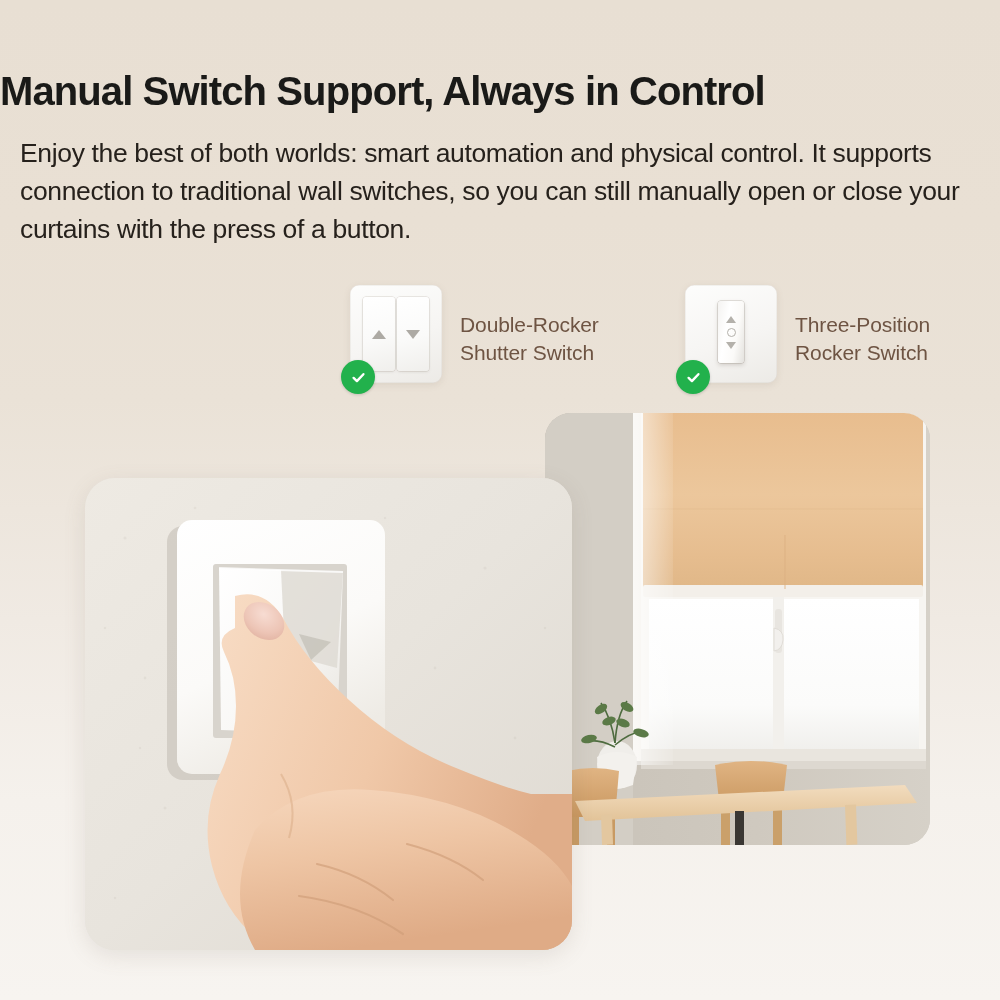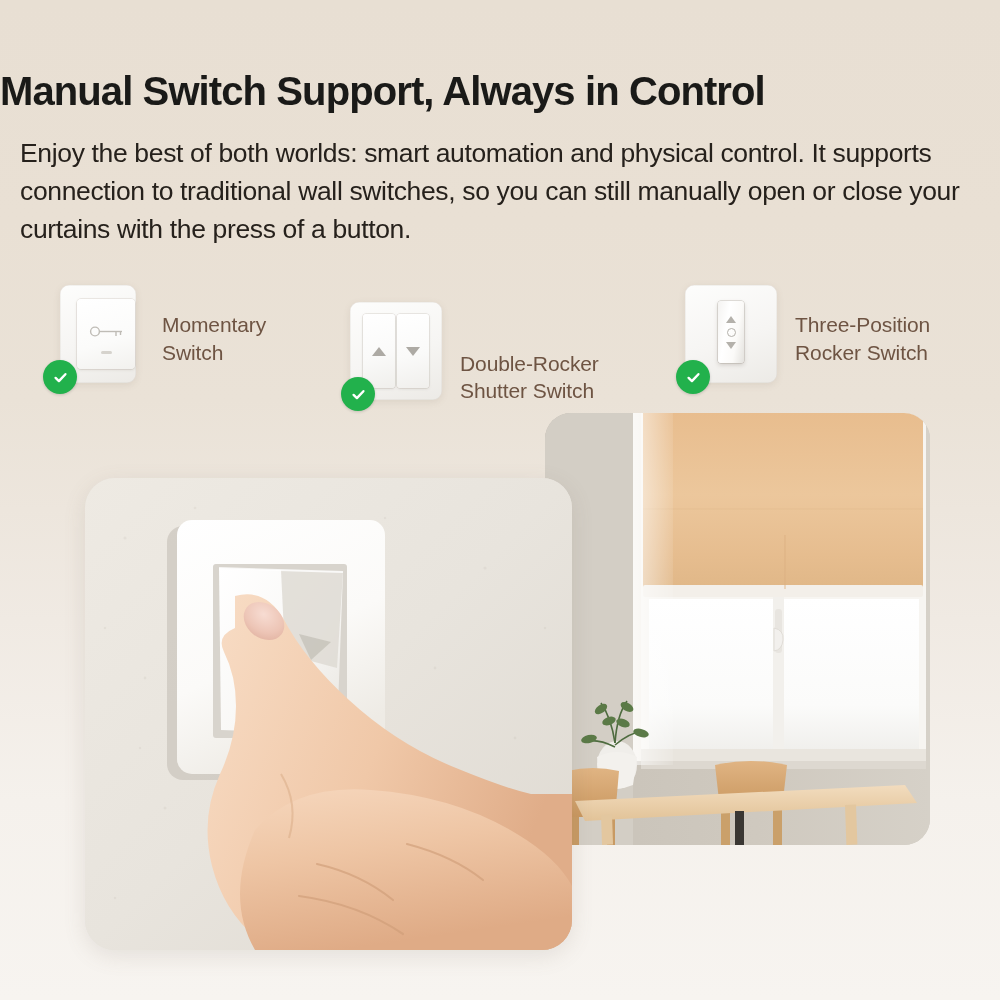--- a/index.html
+++ b/index.html
@@ -34,21 +34,21 @@
 
   
   .features {
     position:absolute; top:285px; left:0; width:1000px; height:120px;
   }
   .feature {
     position:absolute; top:0; height:120px;
     display:flex; align-items:flex-start;
   }
   .feature.f0 { left:52px; }
-  .feature.f1 { left:350px;align-items:flex-end; }
+  .feature.f1 { left:350px; }
   .feature.f2 { left:685px; }
 
   .sw-wrap { position:relative; width:92px; height:103px; flex:0 0 auto; }
 
   
   .sw-plate {
     position:absolute; left:0; top:0; width:92px; height:98px;
     background:linear-gradient(160deg,#fdfdfc 0%,#f6f5f3 55%,#eceae6 100%);
     border-radius:9px;
     box-shadow:0 2px 7px rgba(120,105,90,0.13),
@@ -137,42 +137,20 @@
 </head>
 <body>
 
 <div class="page">
 
   <div class="headline">Manual Switch Support, Always in Control</div>
   <div class="subhead">Enjoy the best of both worlds: smart automation and physical control. It supports connection to traditional wall switches, so you can still manually open or close your curtains with the press of a button.</div>
 
   <div class="features">
 
-    <div class="feature f0">
-      <div class="sw-wrap">
-        <div class="sw-plate narrow">
-          <div class="btn-mom">
-            <svg class="key-ico" width="36" height="13" viewBox="0 0 36 13">
-              <circle cx="6" cy="6.5" r="4.4" fill="none" stroke="#bfbcb6" stroke-width="1.4"></circle>
-              <line x1="10.6" y1="6.5" x2="33" y2="6.5" stroke="#bfbcb6" stroke-width="1.4"></line>
-              <line x1="27" y1="6.5" x2="27" y2="11" stroke="#bfbcb6" stroke-width="1.4"></line>
-              <line x1="31.5" y1="6.5" x2="31.5" y2="10" stroke="#bfbcb6" stroke-width="1.4"></line>
-            </svg>
-            <div class="dash-ico"></div>
-          </div>
-        </div>
-        <div class="badge">
-          <svg width="17" height="17" viewBox="0 0 17 17">
-            <path d="M3.6 8.9 L6.9 12.1 L13.4 5.2" fill="none" stroke="#ffffff" stroke-width="2.4" stroke-linecap="round" stroke-linejoin="round"></path>
-          </svg>
-        </div>
-      </div>
-      <div class="feat-label">Momentary
-Switch</div>
-    </div>
 
     <div class="feature f1">
       <div class="sw-wrap">
         <div class="sw-plate">
           <div class="rock2">
             <div class="half">
               <span class="tri up"></span>
             </div>
             <div class="half">
               <span class="tri down"></span>

